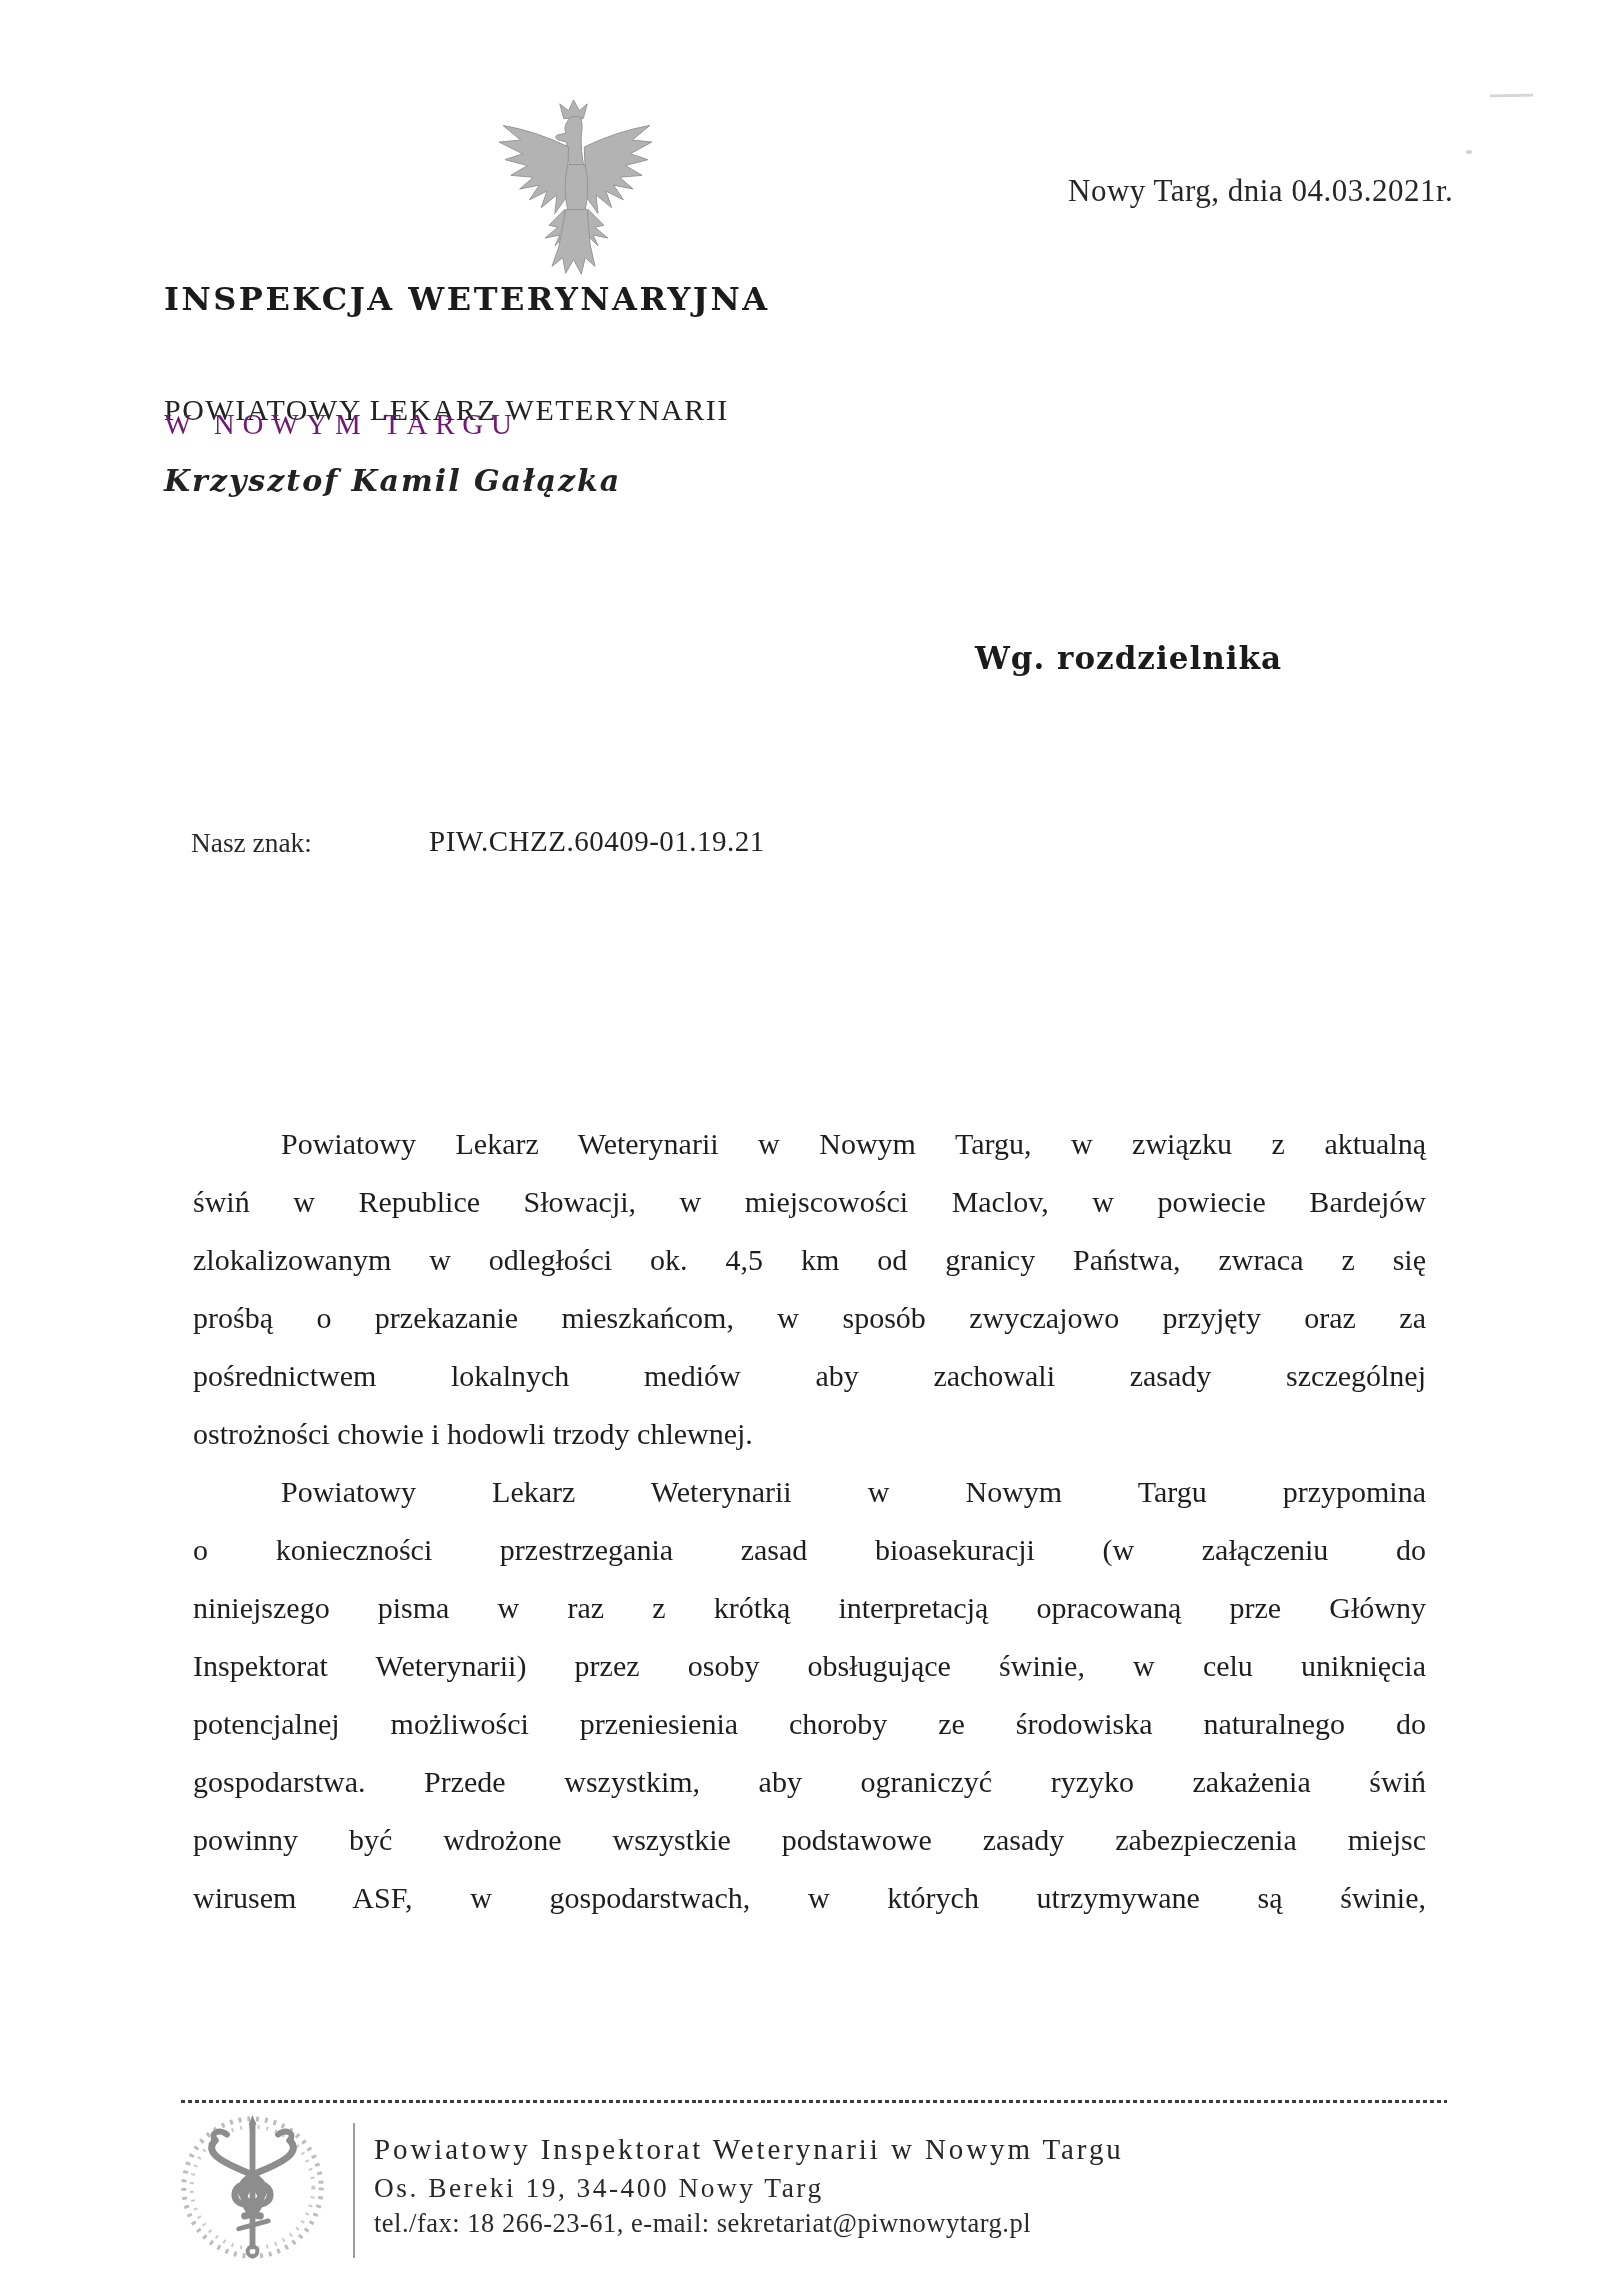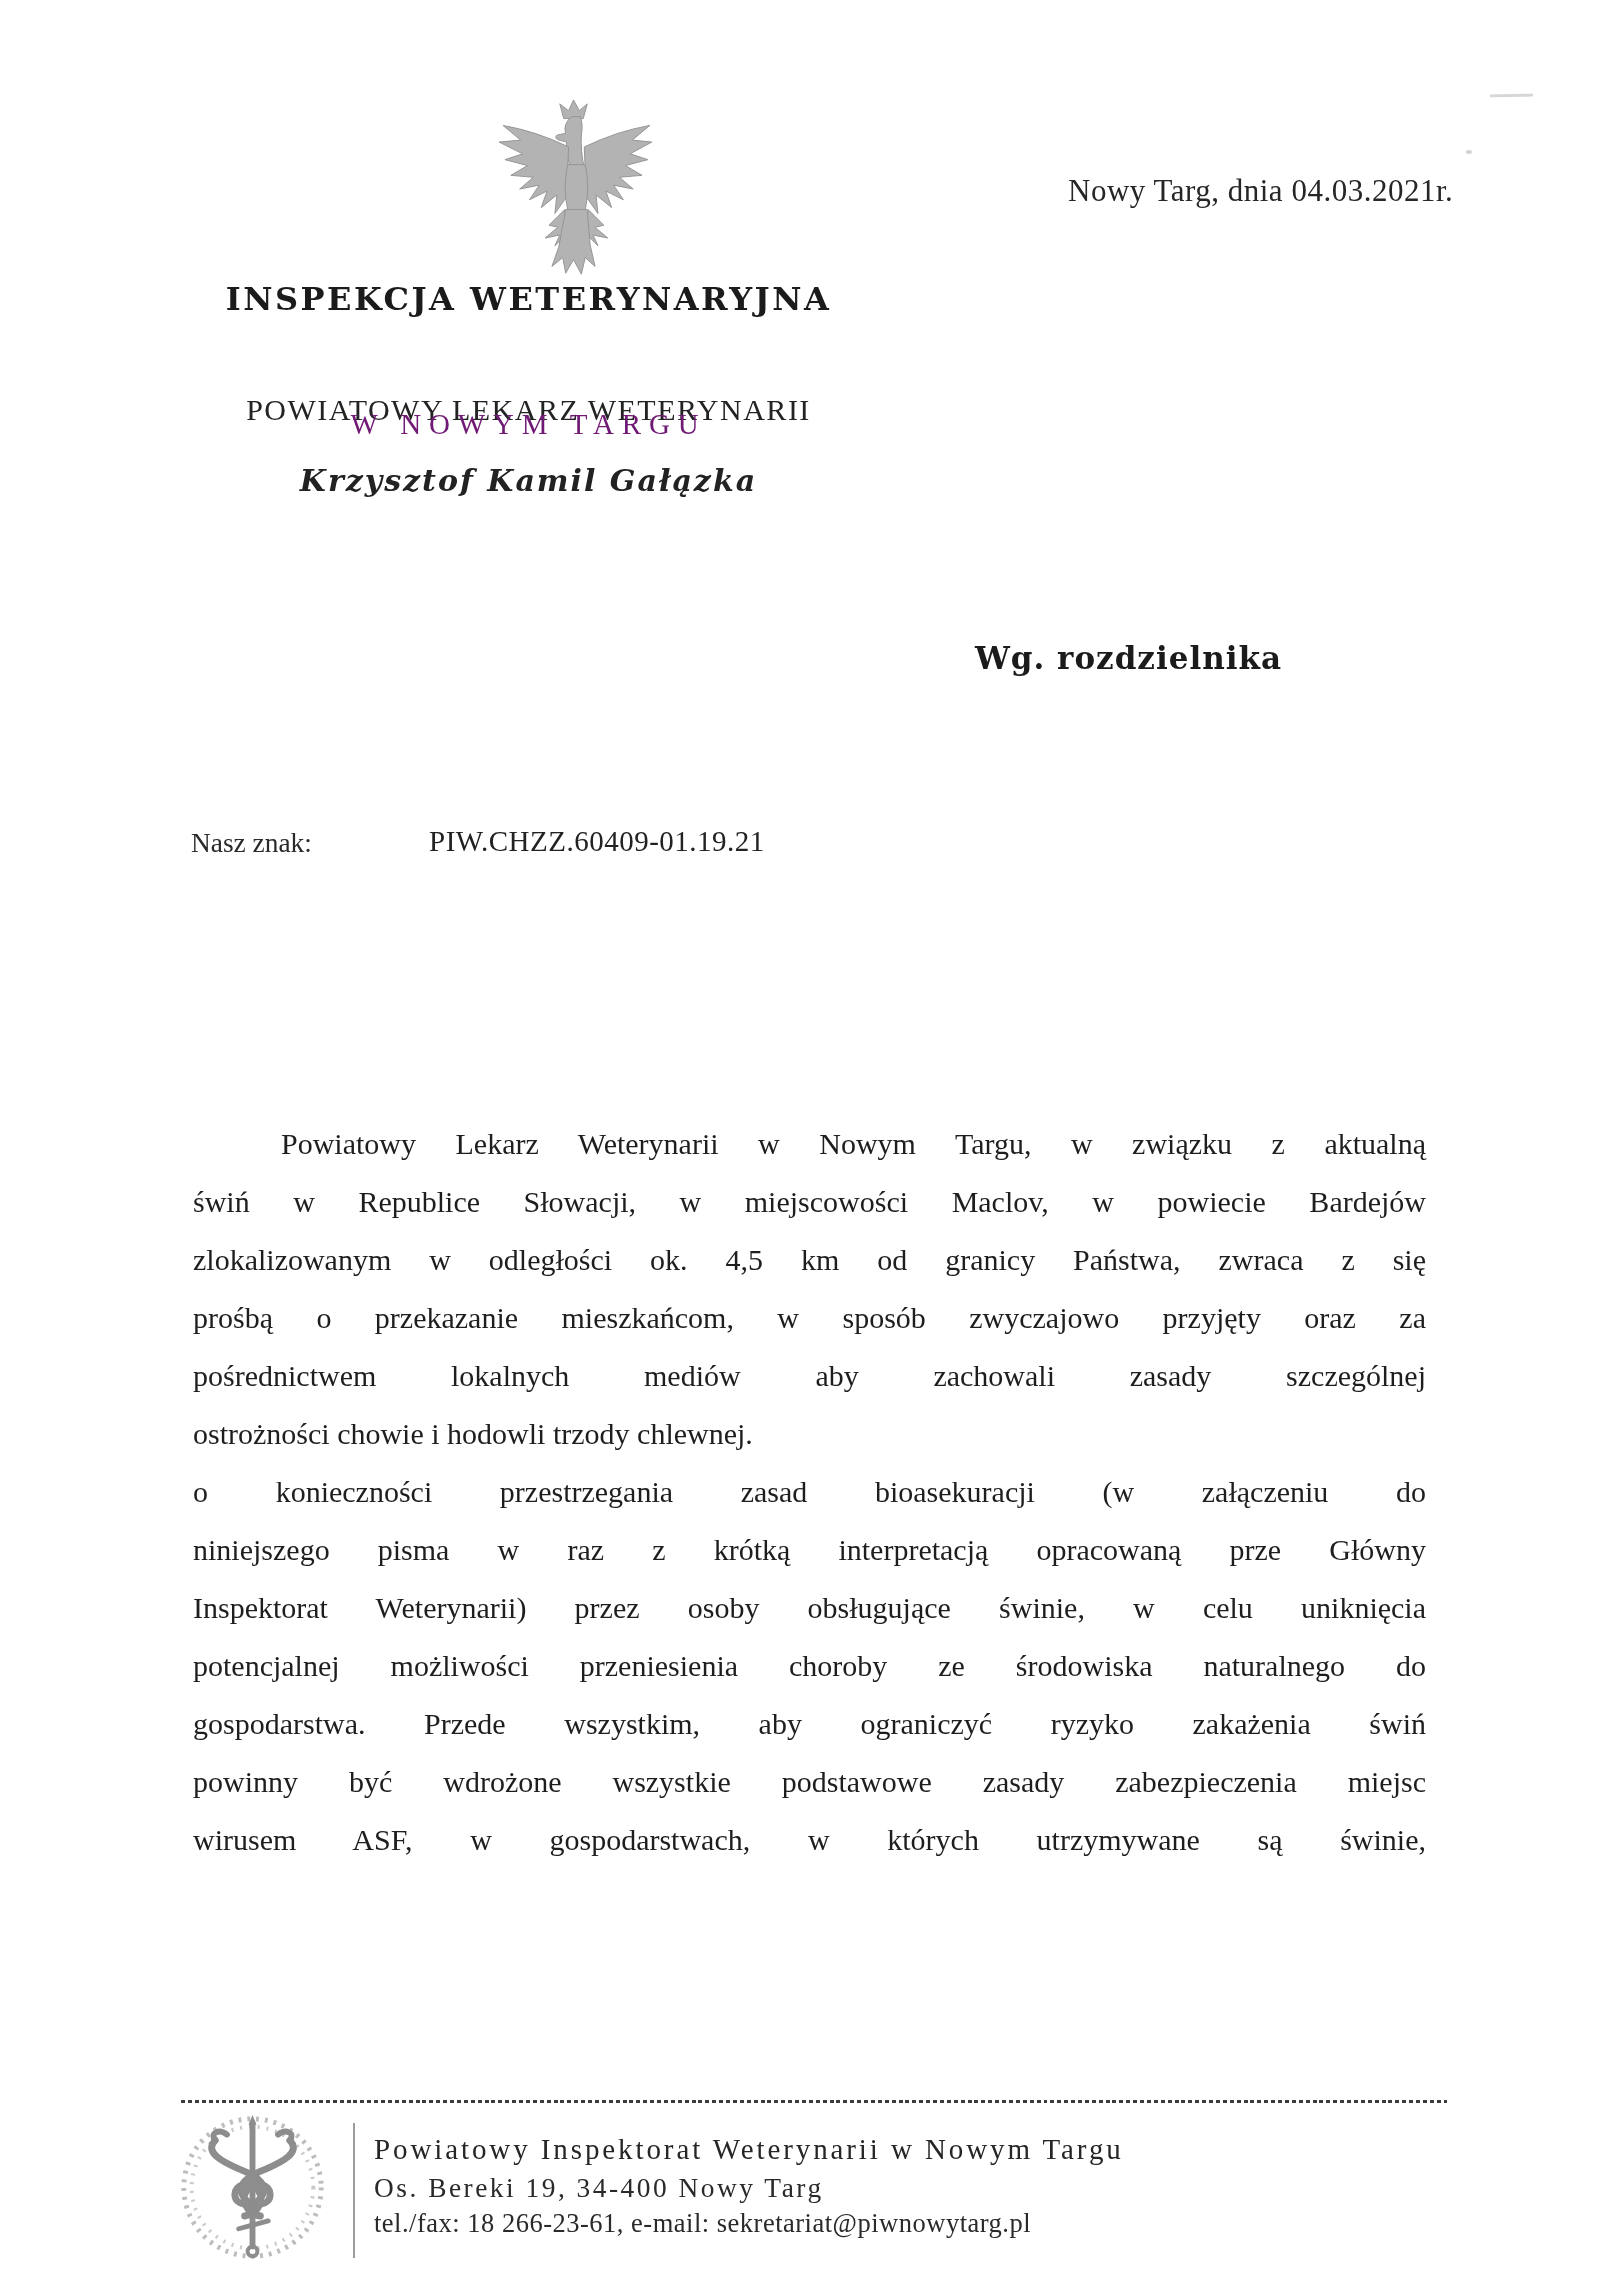--- a/index.html
+++ b/index.html
@@ -14,21 +14,21 @@
   .abs { position:absolute; }
 
   
   .emblem { left:493px; top:98px; width:161px; height:186px; }
   .date-line {
     left:1068px; top:173px; width:470px;
     font-size:31px; letter-spacing:0.5px; color:#262626;
   }
 
   
-  .head-center { left:155px; width:747px; text-align:center; }
+  .head-center { left:164px; width:747px; }
   .org-line1 {
     top:280px; font-family:"DejaVu Serif", serif;
     font-weight:bold; font-size:32px; letter-spacing:2.5px; color:#1b1b1b;
   }
   .org-line2 { top:345px; font-size:30px; letter-spacing:1.5px; color:#232323;margin-top:48px; }
   .org-line3 { top:408px; font-size:29px; letter-spacing:7.8px; color:#701a75; }
   .signatory {
     top:463px; font-family:"DejaVu Serif", serif;
     font-weight:bold; font-style:italic; font-size:30px; letter-spacing:2px; color:#222;
   }
@@ -110,20 +110,21 @@
 <div class="abs body-block">
   <div class="para1">
       <div class="body-line line-first">Powiatowy Lekarz Weterynarii w Nowym Targu, w związku z aktualną</div>
       <div class="body-line">świń w Republice Słowacji, w miejscowości Maclov, w powiecie Bardejów</div>
       <div class="body-line">zlokalizowanym w odległości ok. 4,5 km od granicy Państwa, zwraca z się</div>
       <div class="body-line">prośbą o przekazanie mieszkańcom, w sposób zwyczajowo przyjęty oraz za</div>
       <div class="body-line">pośrednictwem lokalnych mediów aby zachowali zasady szczególnej</div>
       <div class="body-line line-last">ostrożności chowie i hodowli trzody chlewnej.</div>
     </div>
   <div class="para2">
+      <div class="body-line line-first">Powiatowy Lekarz Weterynarii w Nowym Targu przypomina</div>
       <div class="body-line">o konieczności przestrzegania zasad bioasekuracji (w załączeniu do</div>
       <div class="body-line">niniejszego pisma w raz z krótką interpretacją opracowaną prze Główny</div>
       <div class="body-line">Inspektorat Weterynarii) przez osoby obsługujące świnie, w celu uniknięcia</div>
       <div class="body-line">potencjalnej możliwości przeniesienia choroby ze środowiska naturalnego do</div>
       <div class="body-line">gospodarstwa. Przede wszystkim, aby ograniczyć ryzyko zakażenia świń</div>
       <div class="body-line">powinny być wdrożone wszystkie podstawowe zasady zabezpieczenia miejsc</div>
       <div class="body-line">wirusem ASF, w gospodarstwach, w których utrzymywane są świnie,</div>
     </div>
 </div>
 

